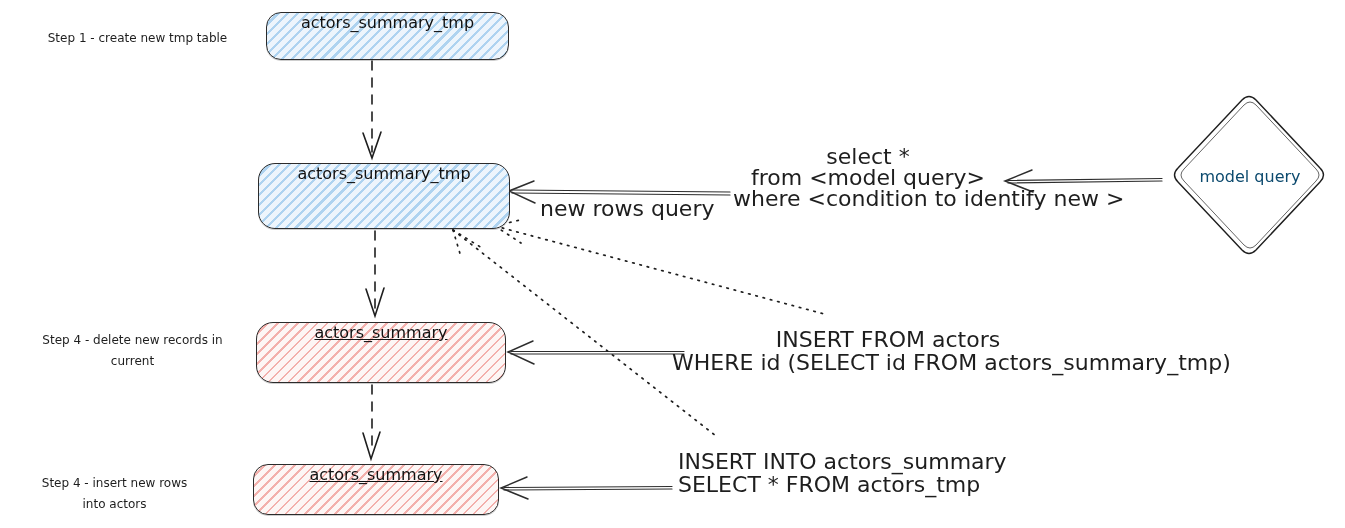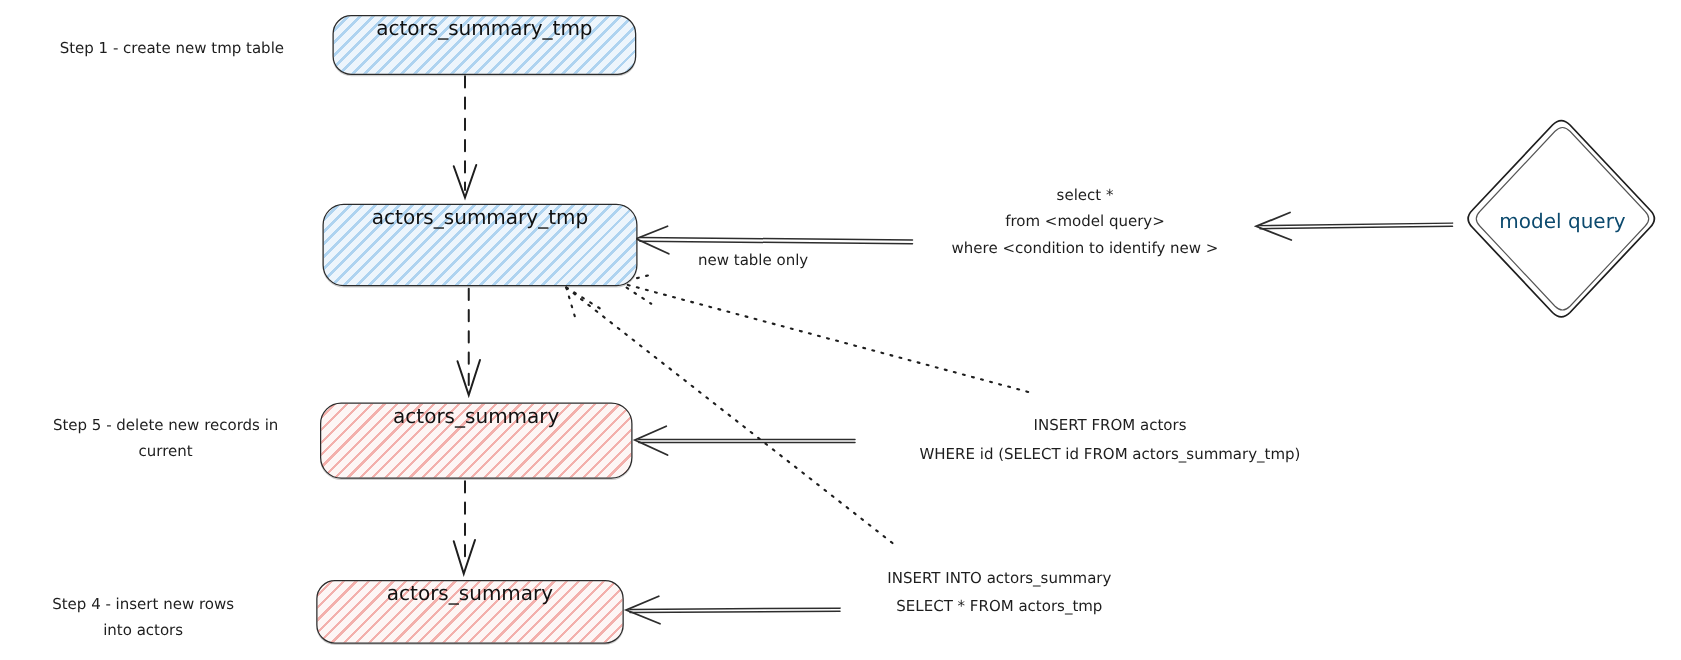--- a/index.html
+++ b/index.html
@@ -14,23 +14,24 @@
   .node-box{
     position:absolute;display:flex;align-items:flex-start;justify-content:center;
     border:1.6px solid #2b2b2b;font-size:16px;color:#111;
     box-shadow:0 1px 0 rgba(60,60,60,.25);
   }
   .node-box.blue{
     background:repeating-linear-gradient(135deg,#aed3f0 0px,#aed3f0 2.2px,#edf5fc 2.2px,#edf5fc 7px);
   }
   .node-box.red{
     background:repeating-linear-gradient(135deg,#f3b0ac 0px,#f3b0ac 1.8px,#fdf6f5 1.8px,#fdf6f5 7px);
+    text-decoration:underline;
   }
   .annotation{
-    position:absolute;text-align:center;font-size:12px;line-height:21px;color:#1e1e1e;white-space:nowrap;
+    position:absolute;text-align:center;font-size:22px;line-height:21px;color:#1e1e1e;white-space:nowrap;
   }
   .annotation.sql{line-height:22.5px;}
   .diamond-label{
     position:absolute;text-align:center;font-size:16px;color:#0c4a6e;
   }
 </style>
 </head>
 <body>
 
 <div class="stage">
@@ -91,21 +92,21 @@
     <g fill="none" stroke-linejoin="round">
       <path d="M1256 100 L1320 168 Q1327 175 1320 182 L1256 250 Q1249 257 1242 250 L1178 182 Q1171 175 1178 168 L1242 100 Q1249 93 1256 100 Z" stroke="#1e1e1e" stroke-width="1.4"></path>
       <path d="M1256 105 L1316 169 Q1322 175 1316 181 L1256 245 Q1250 251 1244 245 L1184 181 Q1178 175 1184 169 L1244 105 Q1250 99 1256 105 Z" stroke="#555555" stroke-width="0.9"></path>
     </g>
   </svg>
 
   <div class="step-label" style="left:10px;top:28px;width:255px;">
     <div>Step 1 - create new tmp table</div>
   </div>
   <div class="step-label" style="left:5px;top:330px;width:255px;">
-    <div>Step 5 - delete new records in</div>
+    <div>Step 4 - delete new records in</div>
     <div>current</div>
   </div>
   <div class="step-label" style="left:12px;top:473px;width:205px;">
     <div>Step 4 - insert new rows</div>
     <div>into actors</div>
   </div>
 
   <div class="node-box blue" style="left:266px;top:12px;width:241px;height:46px;border-radius:15px;">
     <span>actors_summary_tmp</span>
   </div>
@@ -118,21 +119,21 @@
   <div class="node-box red" style="left:253px;top:464px;width:244px;height:49px;border-radius:15px;">
     <span>actors_summary</span>
   </div>
 
   <div class="annotation" style="left:733px;top:146px;width:270px;">
     <div>select *</div>
     <div>from &lt;model query&gt;</div>
     <div>where &lt;condition to identify new &gt;</div>
   </div>
 
-  <div class="annotation" style="left:540px;top:198px;width:125px;">new table only</div>
+  <div class="annotation" style="left:540px;top:198px;width:125px;">new rows query</div>
 
   <div class="annotation sql" style="left:672px;top:329px;width:432px;">
     <div>INSERT FROM actors</div>
     <div>WHERE id (SELECT id FROM actors_summary_tmp)</div>
   </div>
 
   <div class="annotation sql" style="left:678px;top:451px;width:243px;">
     <div>INSERT INTO actors_summary</div>
     <div>SELECT * FROM actors_tmp</div>
   </div>

